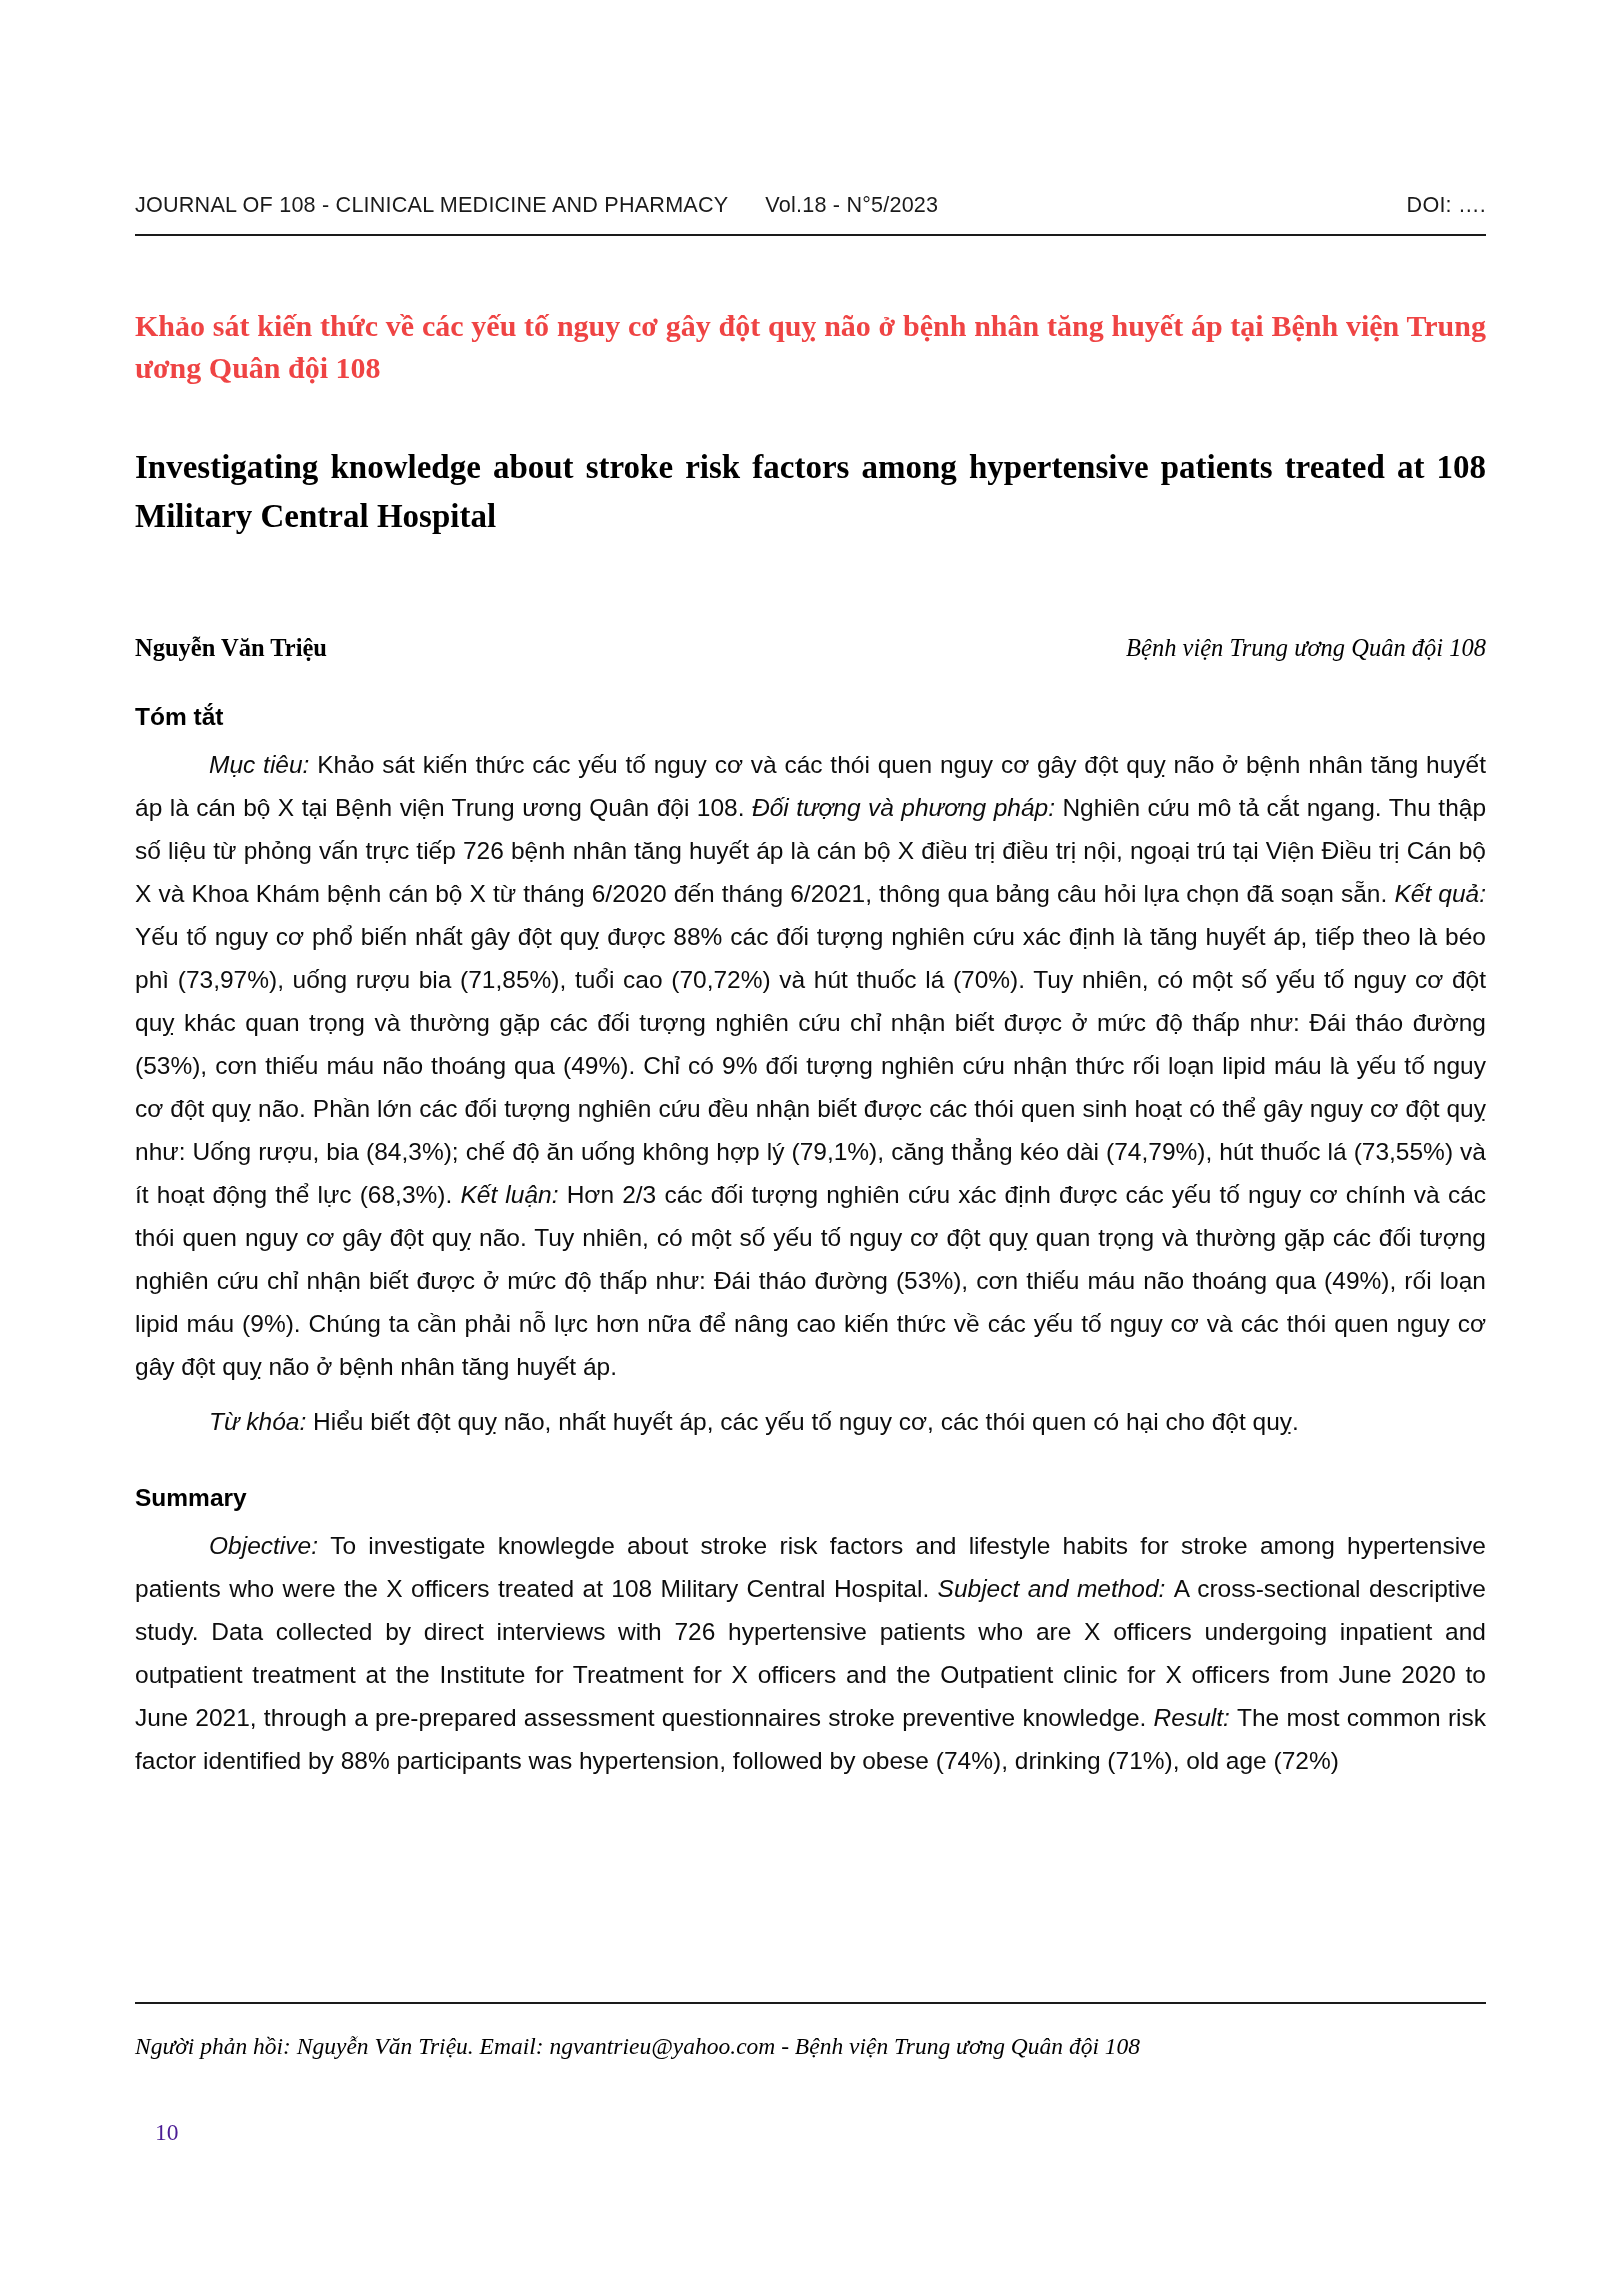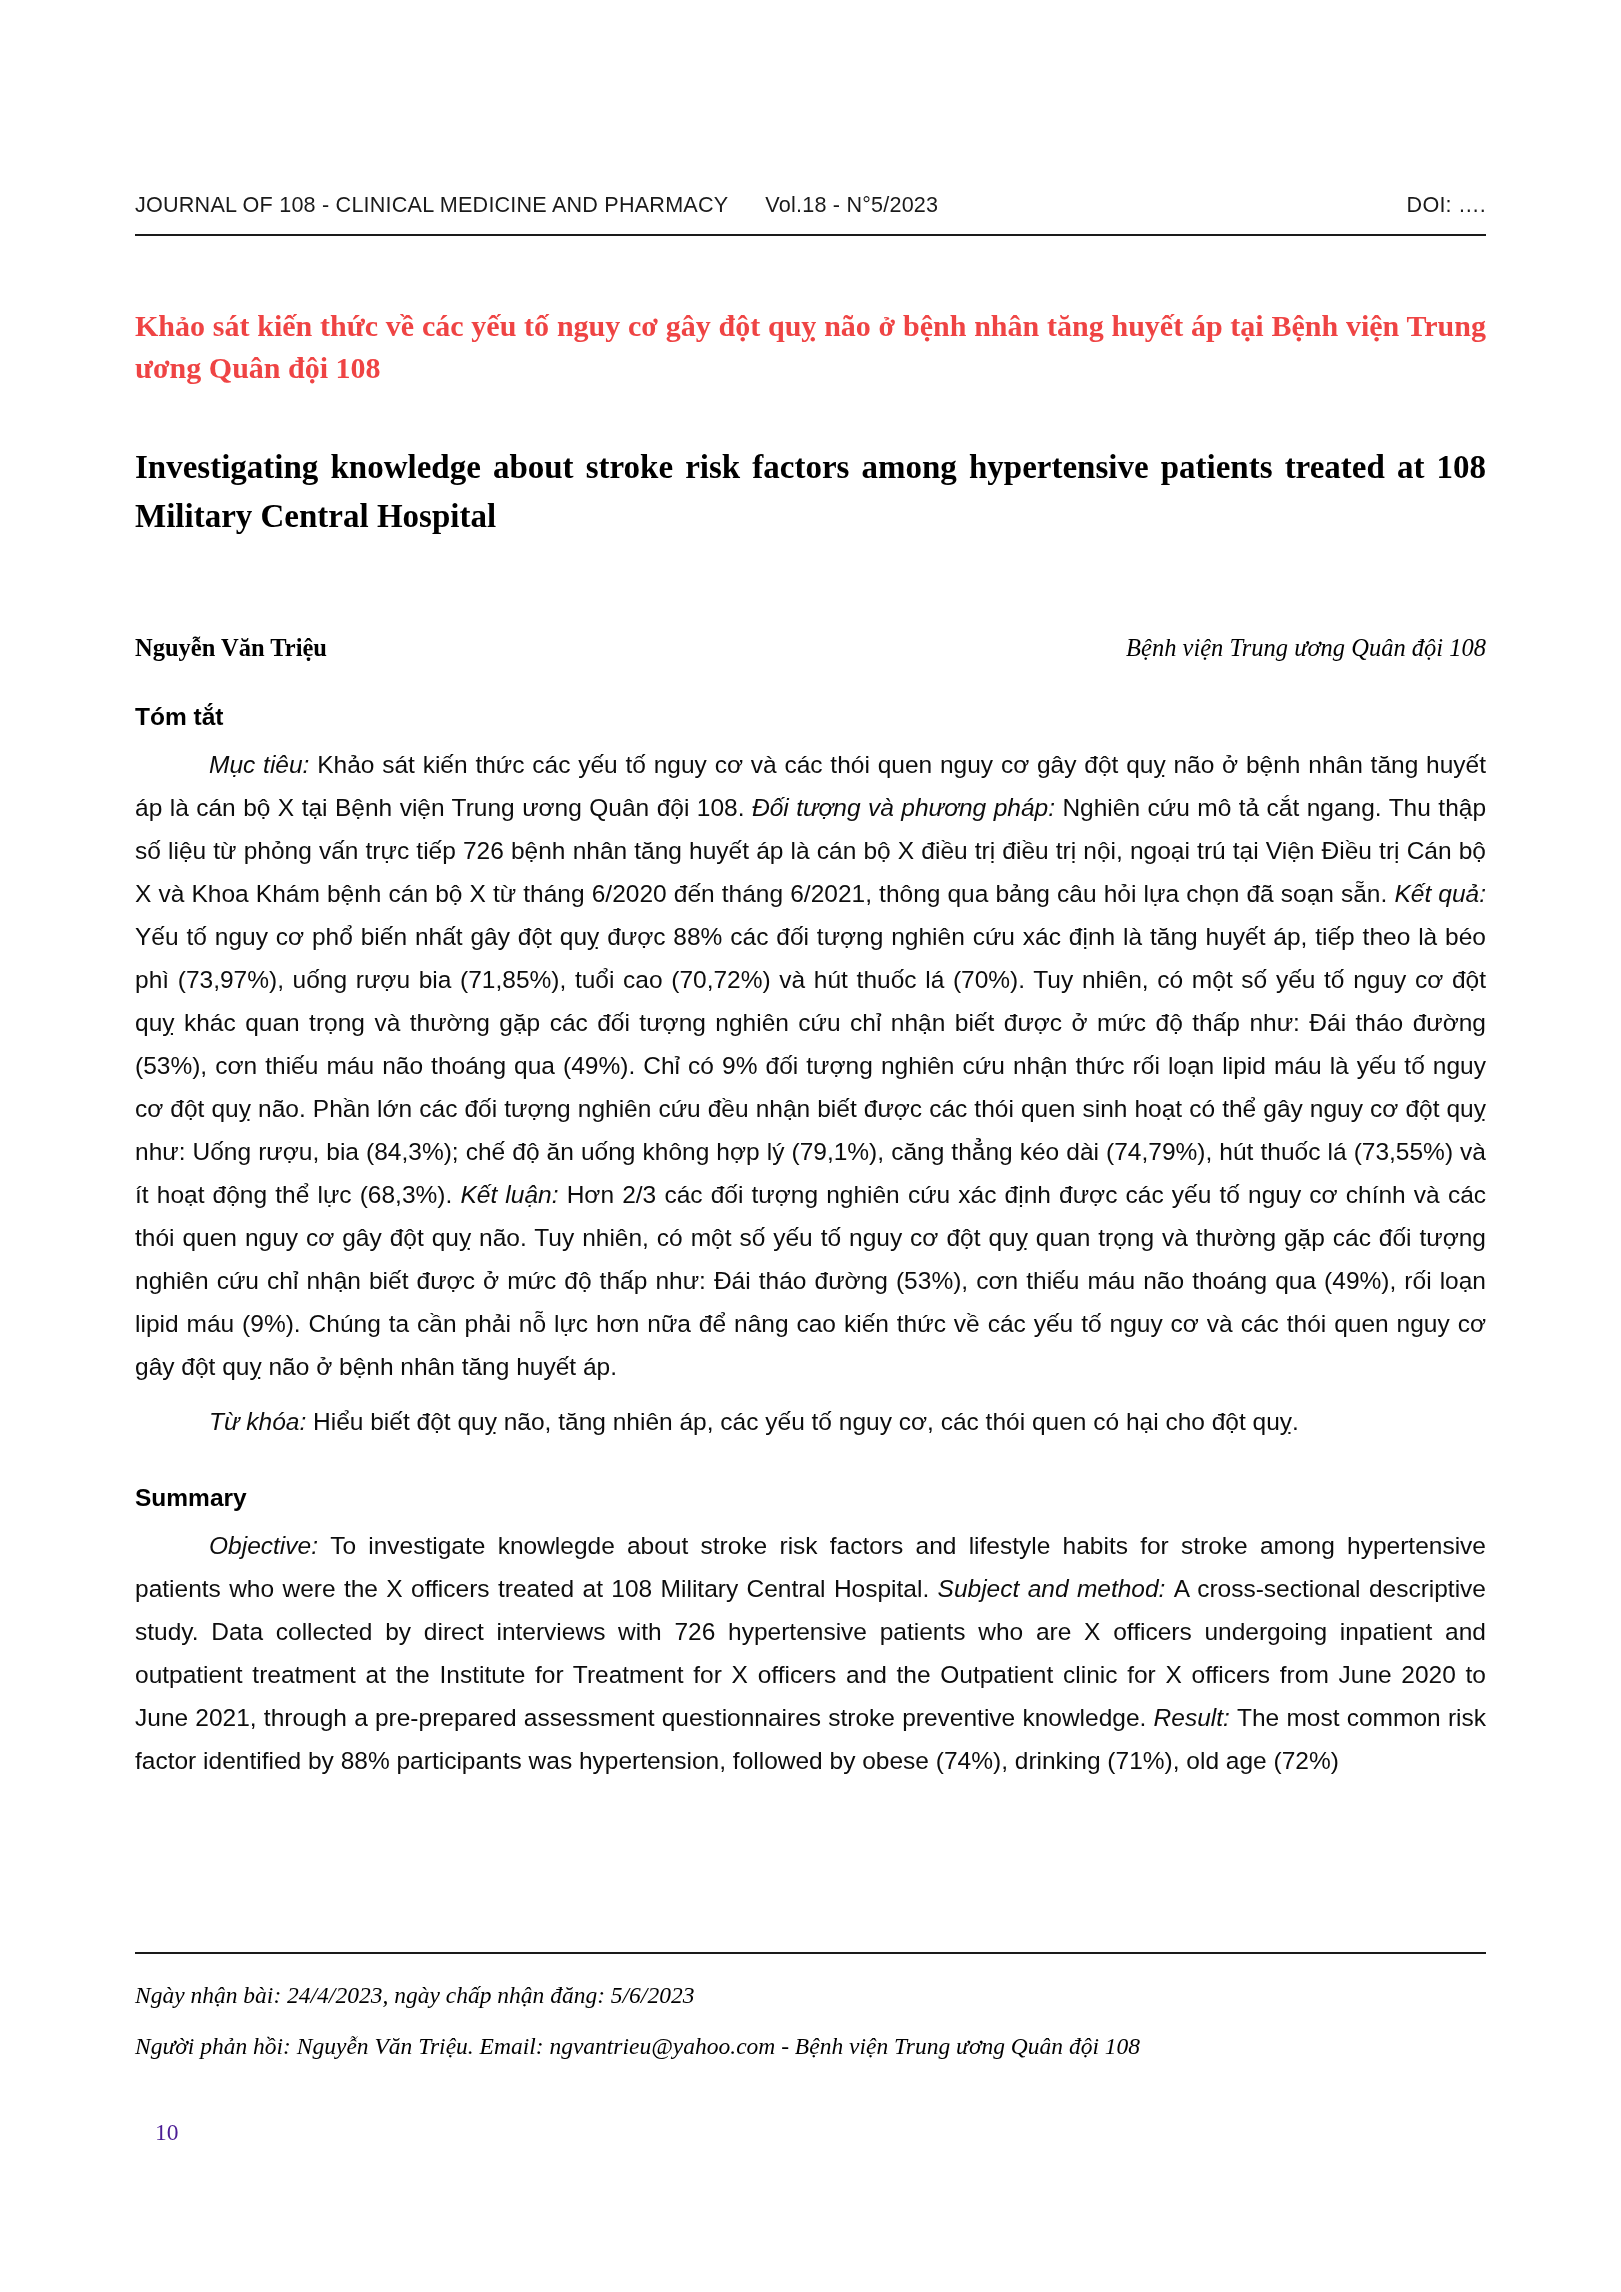--- a/index.html
+++ b/index.html
@@ -139,30 +139,29 @@
 
   <div class="byline">
     <span class="author">Nguyễn Văn Triệu</span>
     <span class="affiliation">Bệnh viện Trung ương Quân đội 108</span>
   </div>
 
   <div class="section-heading">Tóm tắt</div>
 
   <p class="par"><span class="it">Mục tiêu: </span><span>Khảo sát kiến thức các yếu tố nguy cơ và các thói quen nguy cơ gây đột quỵ não ở bệnh nhân tăng huyết áp là cán bộ X tại Bệnh viện Trung ương Quân đội 108. </span><span class="it">Đối tượng và phương pháp: </span><span>Nghiên cứu mô tả cắt ngang. Thu thập số liệu từ phỏng vấn trực tiếp 726 bệnh nhân tăng huyết áp là cán bộ X điều trị điều trị nội, ngoại trú tại Viện Điều trị Cán bộ X và Khoa Khám bệnh cán bộ X từ tháng 6/2020 đến tháng 6/2021, thông qua bảng câu hỏi lựa chọn đã soạn sẵn. </span><span class="it">Kết quả: </span><span>Yếu tố nguy cơ phổ biến nhất gây đột quỵ được 88% các đối tượng nghiên cứu xác định là tăng huyết áp, tiếp theo là béo phì (73,97%), uống rượu bia (71,85%), tuổi cao (70,72%) và hút thuốc lá (70%). Tuy nhiên, có một số yếu tố nguy cơ đột quỵ khác quan trọng và thường gặp các đối tượng nghiên cứu chỉ nhận biết được ở mức độ thấp như: Đái tháo đường (53%), cơn thiếu máu não thoáng qua (49%). Chỉ có 9% đối tượng nghiên cứu nhận thức rối loạn lipid máu là yếu tố nguy cơ đột quỵ não. Phần lớn các đối tượng nghiên cứu đều nhận biết được các thói quen sinh hoạt có thể gây nguy cơ đột quỵ như: Uống rượu, bia (84,3%); chế độ ăn uống không hợp lý (79,1%), căng thẳng kéo dài (74,79%), hút thuốc lá (73,55%) và ít hoạt động thể lực (68,3%). </span><span class="it">Kết luận: </span><span>Hơn 2/3 các đối tượng nghiên cứu xác định được các yếu tố nguy cơ chính và các thói quen nguy cơ gây đột quỵ não. Tuy nhiên, có một số yếu tố nguy cơ đột quỵ quan trọng và thường gặp các đối tượng nghiên cứu chỉ nhận biết được ở mức độ thấp như: Đái tháo đường (53%), cơn thiếu máu não thoáng qua (49%), rối loạn lipid máu (9%). Chúng ta cần phải nỗ lực hơn nữa để nâng cao kiến thức về các yếu tố nguy cơ và các thói quen nguy cơ gây đột quỵ não ở bệnh nhân tăng huyết áp.</span></p>
 
-  <p class="par"><span class="it">Từ khóa: </span><span>Hiểu biết đột quỵ não, tăng nhiên áp, các yếu tố nguy cơ, các thói quen có hại cho đột quỵ.</span></p>
+  <p class="par"><span class="it">Từ khóa: </span><span>Hiểu biết đột quỵ não, nhất huyết áp, các yếu tố nguy cơ, các thói quen có hại cho đột quỵ.</span></p>
 
   <div class="section-heading">Summary</div>
 
   <p class="par"><span class="it">Objective: </span><span>To investigate knowlegde about stroke risk factors and lifestyle habits for stroke among hypertensive patients who were the X officers treated at 108 Military Central Hospital. </span><span class="it">Subject and method: </span><span>A cross-sectional descriptive study. Data collected by direct interviews with 726 hypertensive patients who are X officers undergoing inpatient and outpatient treatment at the Institute for Treatment for X officers and the Outpatient clinic for X officers from June 2020 to June 2021, through a pre-prepared assessment questionnaires stroke preventive knowledge. </span><span class="it">Result: </span><span>The most common risk factor identified by 88% participants was hypertension, followed by obese (74%), drinking (71%), old age (72%)</span></p>
 
   <div class="spacer"></div>
 
   <div class="footnote">
     <hr class="footnote-rule">
-    <p>Ngày nhận bài: 24/4/2023, ngày chấp nhận đăng: 5/6/2023</p>
     <p>Người phản hồi:  Nguyễn Văn Triệu. Email: ngvantrieu@yahoo.com - Bệnh viện Trung ương Quân đội 108</p>
   </div>
 
   <div class="page-number">10</div>
 
 </div>
 
 
 </body></html>

